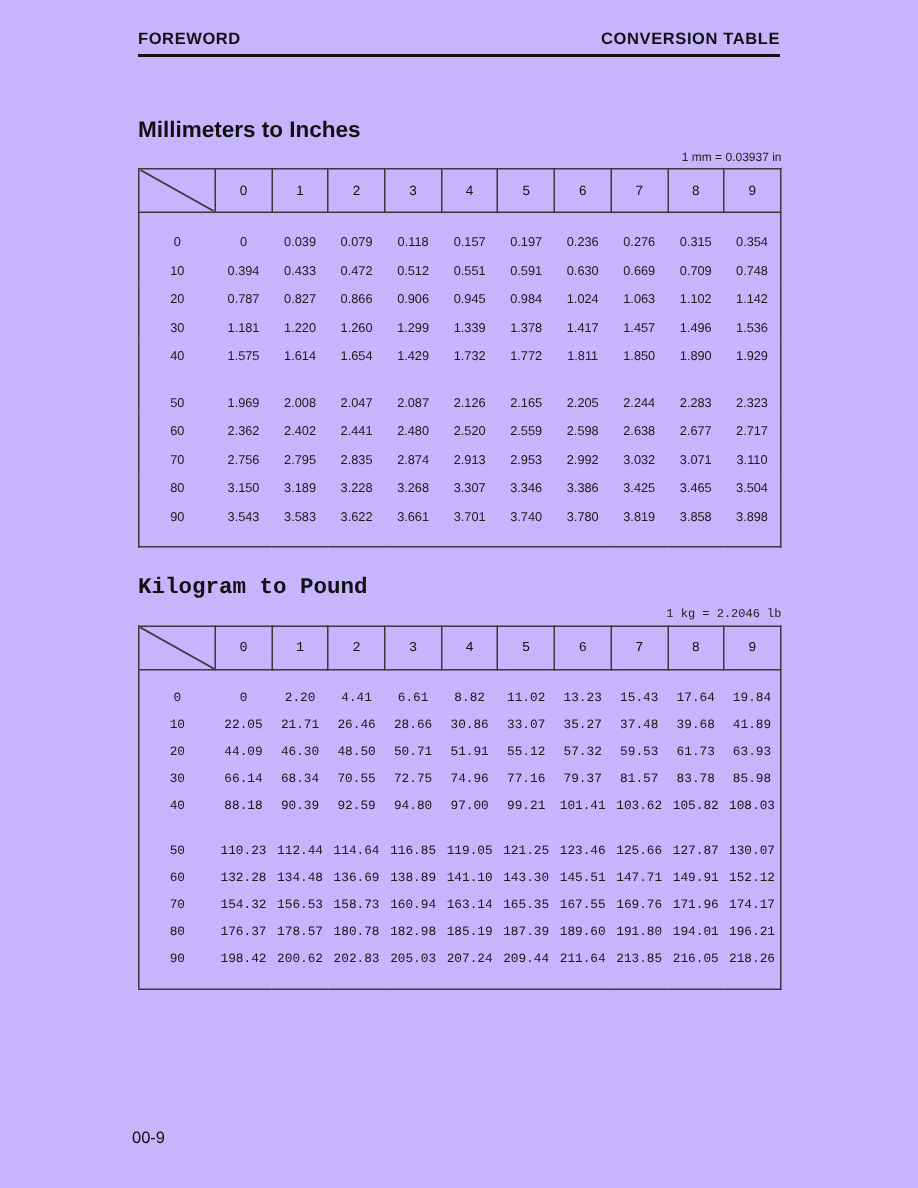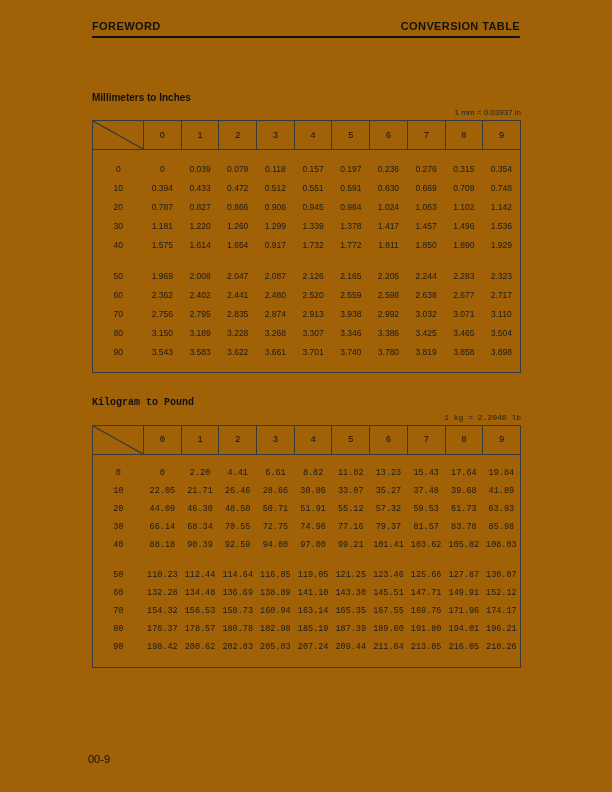--- a/index.html
+++ b/index.html
@@ -1,35 +1,35 @@
 <!DOCTYPE html>
 <html><head>
 <meta charset="utf-8">
 <style>
   html,body { margin:0; padding:0; background:#e8e8e8; }
   .page {
-    width:612px; height:792px; background:#a16207; position:relative;
+    width:612px; height:792px; background:#c4b5fd; position:relative;
     margin:0 auto; overflow:hidden;
     font-family:"Liberation Sans", sans-serif; color:#111;
   }
   
   .runhead {
     position:absolute; left:92px; right:92px; top:20px;
     display:flex; justify-content:space-between;
     font-weight:bold; font-size:11px; letter-spacing:0.4px;
   }
   .runhead-rule {
     position:absolute; left:92px; right:92px; top:36px;
     border-top:2px solid #111;
   }
   
   .section { position:absolute; left:92px; width:429px; }
   .section-mm { top:78px; }
   .section-kg { top:383px;font-family:Liberation Mono, monospace; }
-  .tbl-title { font-weight:bold; font-size:10px; margin:14px 0 5px 0; }
+  .tbl-title { font-weight:bold; font-size:15px; margin:0 0 5px 0; }
   .tbl-note  { text-align:right; font-size:8px; margin:0 0 3px 0; color:#222; }
   
   table.conv-table {
     border-collapse:collapse; width:100%; table-layout:fixed;
     border:1.2px solid #3a3a3a;
   }
   table.conv-table thead th {
     border:1px solid #3a3a3a; height:28px;
     font-size:9px; font-weight:normal; text-align:center; padding:0;
   }
@@ -134,21 +134,21 @@
             <td>1.417</td>
             <td>1.457</td>
             <td>1.496</td>
             <td>1.536</td>
           </tr>
           <tr>
             <td>40</td>
             <td>1.575</td>
             <td>1.614</td>
             <td>1.654</td>
-            <td>0.917</td>
+            <td>1.429</td>
             <td>1.732</td>
             <td>1.772</td>
             <td>1.811</td>
             <td>1.850</td>
             <td>1.890</td>
             <td>1.929</td>
           </tr>
           <tr class="spacer">
             <td colspan="11"></td>
           </tr>
@@ -178,21 +178,21 @@
             <td>2.677</td>
             <td>2.717</td>
           </tr>
           <tr>
             <td>70</td>
             <td>2.756</td>
             <td>2.795</td>
             <td>2.835</td>
             <td>2.874</td>
             <td>2.913</td>
-            <td>3.938</td>
+            <td>2.953</td>
             <td>2.992</td>
             <td>3.032</td>
             <td>3.071</td>
             <td>3.110</td>
           </tr>
           <tr>
             <td>80</td>
             <td>3.150</td>
             <td>3.189</td>
             <td>3.228</td>

